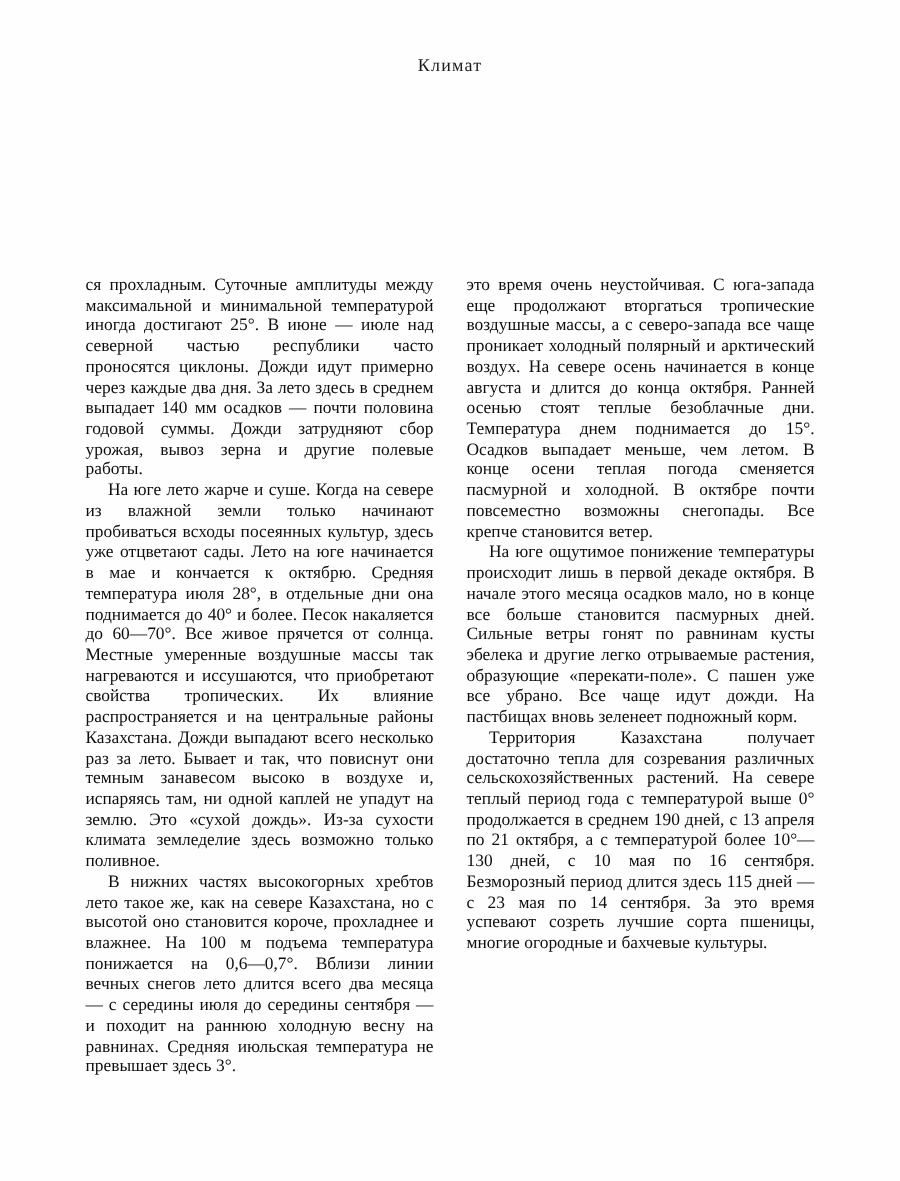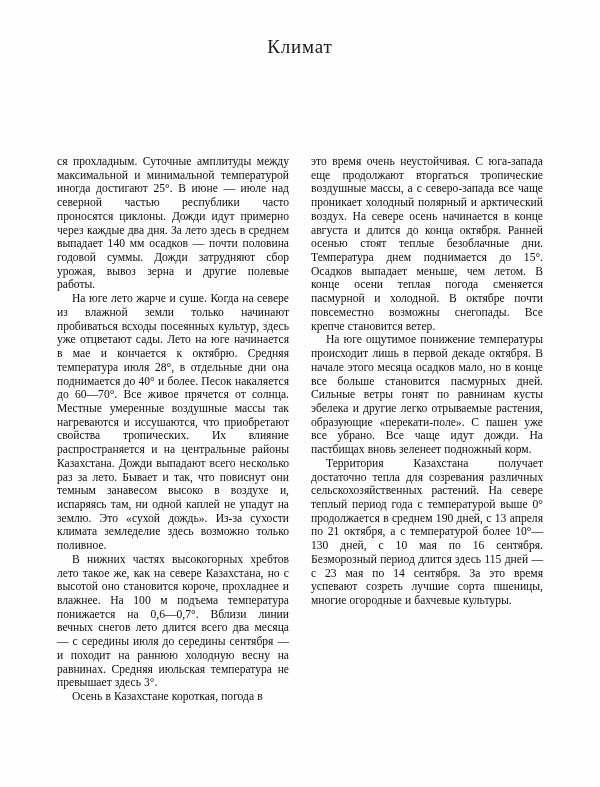--- a/index.html
+++ b/index.html
@@ -22,37 +22,38 @@
     width: 600px;
     height: 787px;
     background: #fefefe;
   }
   .running-head {
     position: absolute;
     left: 0;
     top: 36px;
     width: 600px;
     text-align: center;
-    font-size: 19px;
+    font-size: 12px;
     letter-spacing: 0.8px;
     color: #1a1a1a;
     font-weight: 400;
   }
   .columns {
     position: absolute;
     left: 57px;
     top: 155px;
     width: 487px;
     height: 572px;
     display: flex;
     gap: 22px;
   }
   .col {
     width: 232px;
     flex: 0 0 232px;
+    margin-top: 28px;
   }
   p.para {
     margin: 0;
     font-size: 11.6px;
     line-height: 13.72px;
     text-align: justify;
     text-justify: inter-word;
     text-indent: 15px;
     color: #0d0d0d;
     hyphens: manual;
@@ -79,21 +80,20 @@
 <div class="page">
 
   <div class="running-head">Климат</div>
 
   <div class="columns">
 
     <div class="col">
       <p class="para cont"><span class="it"></span><span>ся прохладным. Суточные амплитуды между максимальной и минимальной температурой иногда достигают 25°. В июне — июле над северной частью республики часто проносятся циклоны. Дожди идут примерно через каждые два дня. За лето здесь в среднем выпадает 140 мм осадков — почти половина годовой суммы. Дожди затрудняют сбор урожая, вывоз зерна и другие полевые работы.</span></p>
       <p class="para"><span class="it">На юге</span><span> лето жарче и суше. Когда на севере из влажной земли только начинают пробиваться всходы посеянных культур, здесь уже отцветают сады. Лето на юге начинается в мае и кончается к октябрю. Средняя температура июля 28°, в отдельные дни она поднимается до 40° и более. Песок накаляется до 60—70°. Все живое прячется от солнца. Местные умеренные воздушные массы так нагреваются и иссушаются, что приобретают свойства тропических. Их влияние распространяется и на центральные районы Казахстана. Дожди выпадают всего несколько раз за лето. Бывает и так, что повиснут они темным занавесом высоко в воздухе и, испаряясь там, ни одной каплей не упадут на землю. Это «сухой дождь». Из-за сухости климата земледелие здесь возможно только поливное.</span></p>
       <p class="para"><span class="it"></span><span>В нижних частях высокогорных хребтов лето такое же, как на севере Казахстана, но с высотой оно становится короче, прохладнее и влажнее. На 100 м подъема температура понижается на 0,6—0,7°. Вблизи линии вечных снегов лето длится всего два месяца — с середины июля до середины сентября — и походит на раннюю холодную весну на равнинах. Средняя июльская температура не превышает здесь 3°.</span></p>
-      <p class="para"><span class="it">Осень</span><span> в Казахстане короткая, погода в</span></p>
     </div>
 
     <div class="col">
       <p class="para cont"><span class="it"></span><span>это время очень неустойчивая. С юга-запада еще продолжают вторгаться тропические воздушные массы, а с северо-запада все чаще проникает холодный полярный и арктический воздух. На севере осень начинается в конце августа и длится до конца октября. Ранней осенью стоят теплые безоблачные дни. Температура днем поднимается до 15°. Осадков выпадает меньше, чем летом. В конце осени теплая погода сменяется пасмурной и холодной. В октябре почти повсеместно возможны снегопады. Все крепче становится ветер.</span></p>
       <p class="para"><span class="it"></span><span>На юге ощутимое понижение температуры происходит лишь в первой декаде октября. В начале этого месяца осадков мало, но в конце все больше становится пасмурных дней. Сильные ветры гонят по равнинам кусты эбелека и другие легко отрываемые растения, образующие «перекати-поле». С пашен уже все убрано. Все чаще идут дожди. На пастбищах вновь зеленеет подножный корм.</span></p>
       <p class="para"><span class="it"></span><span>Территория Казахстана получает достаточно тепла для созревания различных сельскохозяйственных растений. На севере теплый период года с температурой выше 0° продолжается в среднем 190 дней, с 13 апреля по 21 октября, а с температурой более 10°—130 дней, с 10 мая по 16 сентября. Безморозный период длится здесь 115 дней — с 23 мая по 14 сентября. За это время успевают созреть лучшие сорта пшеницы, многие огородные и бахчевые культуры.</span></p>
     </div>
 
   </div>
 

